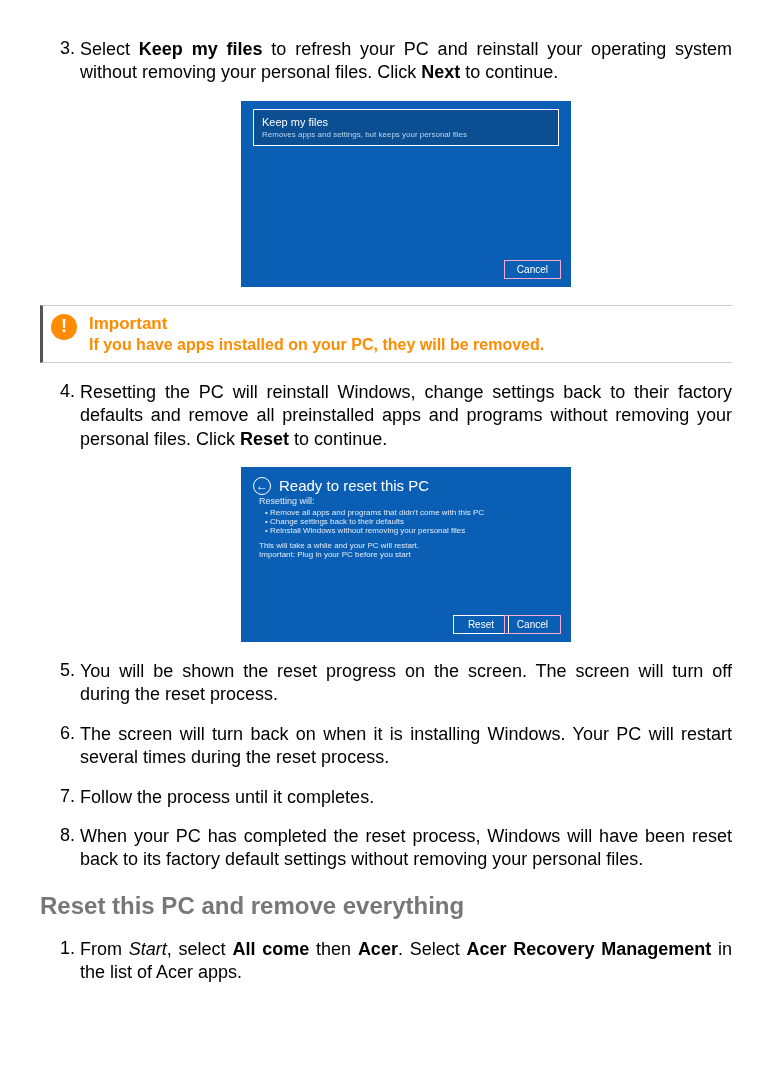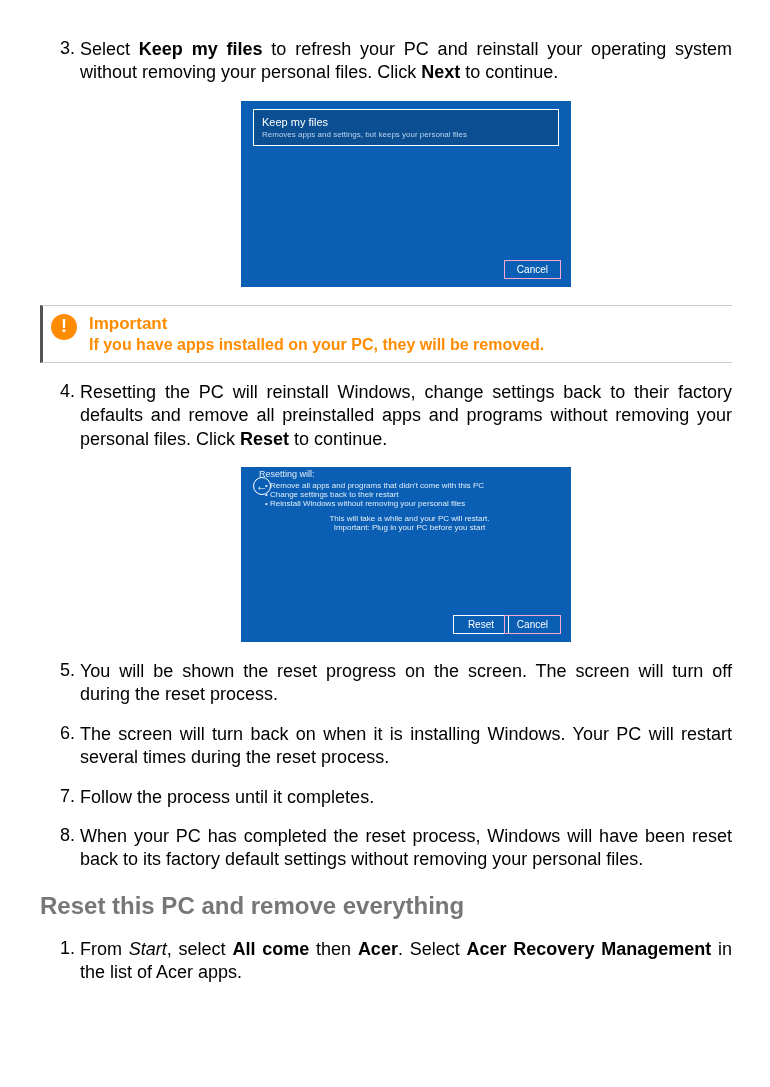--- a/index.html
+++ b/index.html
@@ -20,21 +20,21 @@
   .opt-t { font-size: 11px; color: #fff; }
   .opt-s { font-size: 8px; color: #b9d4ec; margin-top: 2px; }
   .bs-btn { position: absolute; right: 10px; bottom: 8px; border: 1px solid #f9a8d4; color: #fff; font-size: 10px; padding: 3px 12px; background: transparent; }
   .bs-btn2 { position: absolute; right: 62px; bottom: 8px; border: 1px solid #fff; color: #fff; font-size: 10px; padding: 3px 14px; background: transparent; }
   .bs-back { position: absolute; left: 12px; top: 10px; width: 18px; height: 18px; border: 1px solid #fff; border-radius: 50%; display:flex;align-items:center;justify-content:center;font-size:12px;}
   .bs-title2 { font-size: 15px; font-weight: 300; padding: 10px 0 0 38px; }
   .bs-list { font-size: 8px; padding: 2px 18px 0 18px; color:#e0ecf7;}
   .bs-list .hd { font-size: 9px; margin-bottom:2px;}
   .bs-list ul { list-style: none; padding-left: 6px; }
   .bs-list li::before { content:"• "; }
-  .bs-extra { font-size: 8px; padding: 6px 11px 0 18px; color:#e0ecf7;text-align:center; }
+  .bs-extra { font-size: 8px; padding: 6px 11px 0 18px; color:#e0ecf7; }
   .important-box { border-left: 3px solid #555; border-top: 1px solid #ccc; border-bottom: 1px solid #ccc; margin: 18px 0 18px -40px; padding: 8px 12px 8px 46px; position: relative; }
   .imp-icon { position:absolute; left:8px; top:8px; width:26px; height:26px; background:#ff8c00; border-radius:50%; color:#fff; display:flex; align-items:center; justify-content:center; font-weight:bold; font-size:18px;}
   .imp-title { color:#ff8c00; font-weight:bold; font-size:17px; }
   .imp-text { color:#ff8c00; font-weight:bold; font-size:16px; margin-top:2px;}
   .section-h2 { color: #777; font-size: 24px; font-weight: bold; margin: 20px 0 18px -40px; }
   .ital { font-style: italic; }
 </style>
 </head>
 <body>
 
@@ -72,25 +72,26 @@
         <div class="step-num">4.</div>
         <div class="step-text">
           <span>Resetting the PC will reinstall Windows, change settings back to their factory defaults and remove all preinstalled apps and programs without removing your personal files. Click </span><b>Reset</b><span> to continue.</span>
         </div>
       </div>
     </div>
 
     <div class="fig">
       <div class="blue-screen" style="height:175px">
         <div class="bs-back">←</div>
+        <div class="bs-title2">Ready to reset this PC</div>
         <div class="bs-list">
           <div class="hd">Resetting will:</div>
           <ul>
             <li>Remove all apps and programs that didn't come with this PC</li>
-            <li>Change settings back to their restart</li>
+            <li>Change settings back to their defaults</li>
             <li>Reinstall Windows without removing your personal files</li>
           </ul>
         </div>
         <div class="bs-extra">
           <div>This will take a while and your PC will restart.</div>
           <div>Important: Plug in your PC before you start</div>
         </div>
         <div class="bs-btn2">Reset</div>
         <div class="bs-btn">Cancel</div>
       </div>

